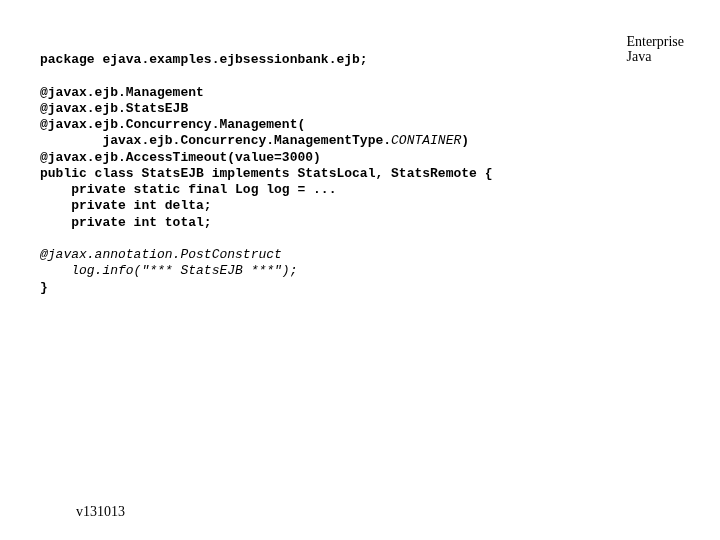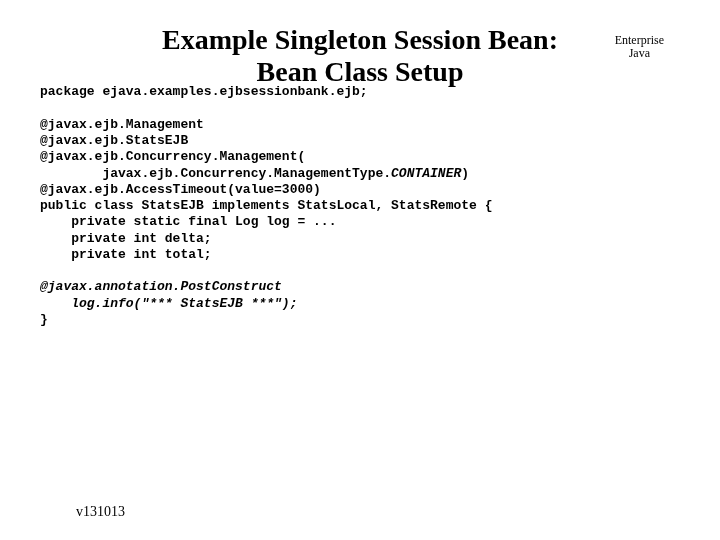--- a/index.html
+++ b/index.html
@@ -25,35 +25,35 @@
     .title {
       font-size: 28px;
       text-align: center;
       line-height: 1.15;
       margin: 0 auto;
       width: 500px;
     }
     .corner-tag {
       position: absolute;
       top: 34px;
-      right: 56px;
-      font-size: 12px;
-      text-align: center;
+      right: 36px;
+      font-size: 14px;
+      text-align: left;
       line-height: 1.1;
     }
     .code {
       font-family: "Courier New", Courier, monospace;
       font-size: 13px;
       white-space: pre;
       line-height: 1.25;
       margin-top: -4px;
       font-weight: bold;
     }
     .code .norm { font-weight: bold; }
-    .code .ital { font-style: italic; font-weight: bold; }
+    .code .ital { font-style: italic; font-weight: normal; }
     .annotation-wrap {
       position: absolute;
       left: 230px;
       top: 248px;
       width: 430px;
       height: 20px;
     }
     .annotation-line {
       position: absolute;
       left: 0;
@@ -96,22 +96,21 @@
 <body>
 
 <div class="slide">
 
   <div class="corner-tag">
     <div>Enterprise</div>
     <div>Java</div>
   </div>
 
   <h1 class="title">
-    <span>Example Singleton Session Bean:</span><br>
-    <span>Bean Class Setup</span>
+    <br>
   </h1>
 
   <div class="code"><span class="norm">package ejava.examples.ejbsessionbank.ejb;</span>
 <span class="norm"></span>
 <span class="norm">@javax.ejb.Management</span>
 <span class="norm">@javax.ejb.StatsEJB</span>
 <span class="norm">@javax.ejb.Concurrency.Management(</span>
 <span class="norm">        javax.ejb.Concurrency.ManagementType.</span><span class="ital">CONTAINER</span><span class="norm">)</span>
 <span class="norm">@javax.ejb.AccessTimeout(value=3000)</span>
 <span class="norm">public class StatsEJB implements StatsLocal, StatsRemote {</span>

